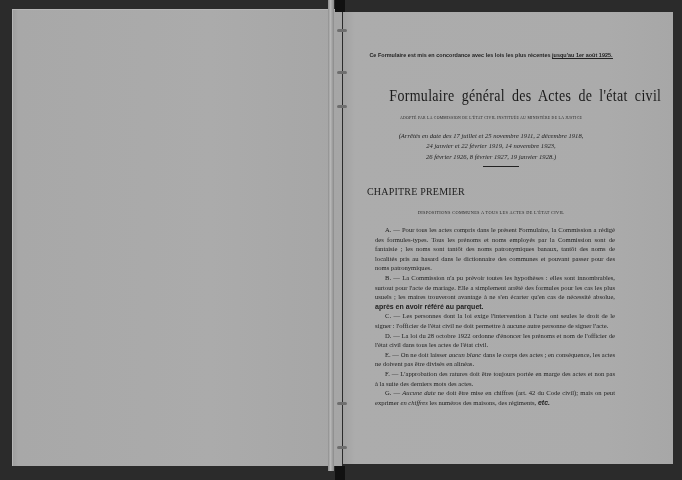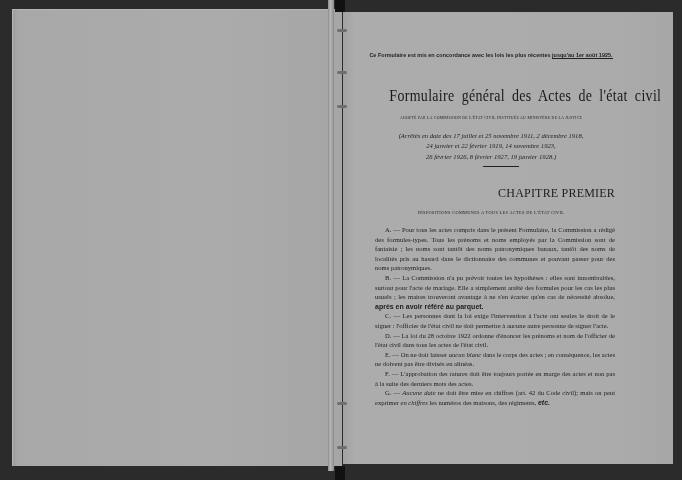--- a/index.html
+++ b/index.html
@@ -66,21 +66,21 @@
   .arretes {
     position: absolute; top: 131px; left: 0; width: 248px;
     text-align: center; font-style: italic; font-size: 6.6px; line-height: 10.4px;
   }
   .rule {
     position: absolute; top: 166px; left: 116px; width: 36px; height: 1.4px;
     background: #222;
   }
   .chapter {
     position: absolute; top: 186px; left: 0; width: 248px;
-    text-align: right; font-size: 12px; letter-spacing: 0.2px;
+    text-align: left; font-size: 10px; letter-spacing: 0.2px;
   }
   .dispositions {
     position: absolute; top: 210px; left: 0; width: 248px;
     text-align: center; font-size: 4.3px; letter-spacing: 0.35px; white-space: nowrap;
   }
   .body-text {
     position: absolute; top: 225px; left: 8px; width: 240px;
     font-size: 6.6px; line-height: 9.6px; text-align: justify;
   }
   .body-text p { margin: 0; text-indent: 10px; }

